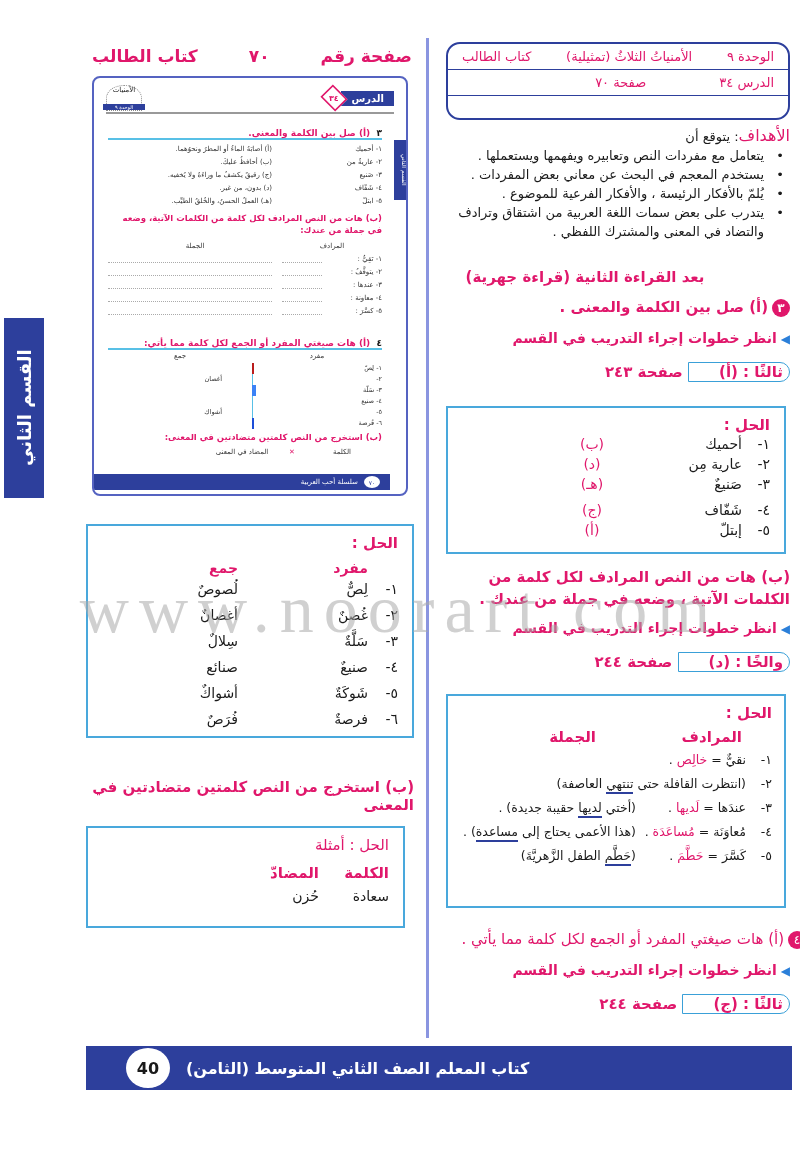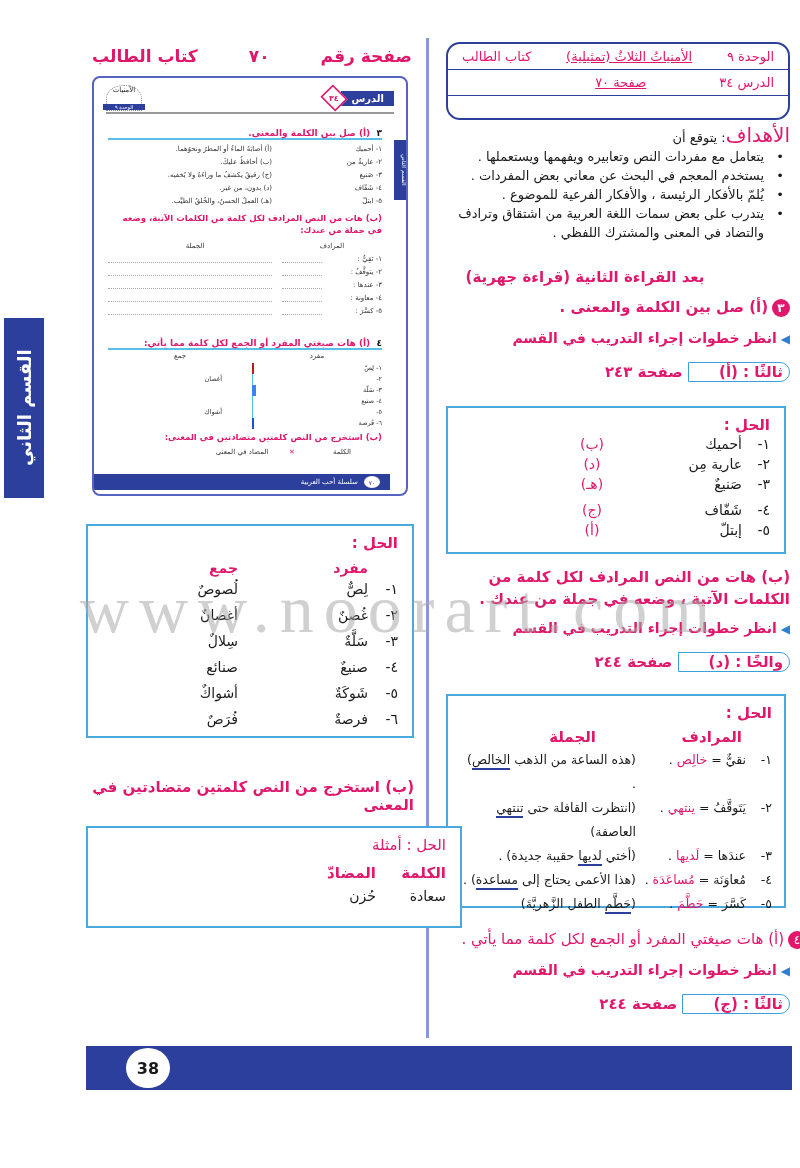--- a/index.html
+++ b/index.html
@@ -11,24 +11,24 @@
   .pink { color: #e0176b; }
   .abs { position: absolute; }
 
   
   .col-divider { position: absolute; left: 426px; top: 38px; width: 3px; height: 1000px; background: #8a95e0; }
 
   
   .info-box { left: 446px; top: 42px; width: 344px; height: 78px; border: 2px solid #2d3f9c; border-radius: 14px; overflow: hidden; }
   .info-row { height: 26px; border-bottom: 1px solid #2d3f9c; display: flex; justify-content: space-between; align-items: center; padding: 0 14px; font-size: 13px; color: #e0176b; }
   .info-row:last-child { border-bottom: none; }
-  .info-row .mid { flex: 1; text-align: center; text-decoration: underline; }
+  .info-row .mid { flex: 1; text-align: center; }
 
   .goals { left: 440px; top: 126px; width: 350px; font-size: 13px; line-height: 19px; }
-  .goals .title { font-size: 20px; text-align: center; }
+  .goals .title { font-size: 16px; text-align: center; }
   .goals ul { list-style: none; padding-right: 0; }
   .goals li { position: relative; padding-right: 26px; }
   .goals li::before { content: "•"; position: absolute; right: 6px; }
 
   .section-title { font-size: 15px; font-weight: bold; color: #e0176b; }
   .q-num { display: inline-flex; width: 18px; height: 18px; border-radius: 50%; background: #e0176b; color: #fff; font-size: 12px; align-items: center; justify-content: center; margin-left: 4px; vertical-align: middle; }
   .arrow { color: #2b7fd9; font-size: 12px; margin-left: 4px; }
   .ref-pill { display: inline-block; border: 1.5px solid #3aa0d8; border-radius: 0 12px 12px 0; border-left: 1.5px solid #3aa0d8; padding: 0 6px 0 30px; font-weight: bold; color: #e0176b; }
   .ref-pill-wrap { font-size: 15px; font-weight: bold; color: #e0176b; }
 
@@ -170,25 +170,23 @@
 <div class="abs sol-box rtl" style="left:446px; top:694px; width:340px; height:214px; padding:8px 12px;">
   <div class="sol-label">الحل :</div>
   <div style="display:flex; font-size:15px; font-weight:bold; color:#e0176b; margin:6px 0 2px;">
     <span style="width:136px; padding-right:30px;">المرادف</span>
     <span style="flex:1; padding-right:40px;">الجملة</span>
   </div>
   <div class="syn-table">
     <div class="syn-row">
         <span class="n">١-</span>
         <span class="w"><span>نقيٌّ</span> = <span class="pink">خالِص</span> .</span>
-        <span class="s"><span>(هذه الساعة من الذهب </span><span class="u">الخالص</span><span>) .</span></span>
       </div>
     <div class="syn-row">
         <span class="n">٢-</span>
-        <span class="w"><span>يَتَوقَّفُ</span> = <span class="pink">ينتهي</span> .</span>
         <span class="s"><span>(انتظرت القافلة حتى </span><span class="u">تنتهي</span><span> العاصفة)</span></span>
       </div>
     <div class="syn-row">
         <span class="n">٣-</span>
         <span class="w"><span>عندَها</span> = <span class="pink">لَديها</span> .</span>
         <span class="s"><span>(أختي </span><span class="u">لديها</span><span> حقيبة جديدة) .</span></span>
       </div>
     <div class="syn-row">
         <span class="n">٤-</span>
         <span class="w"><span>مُعاوَنَة</span> = <span class="pink">مُساعَدَة</span> .</span>
@@ -373,29 +371,30 @@
     <div class="sp-row">
         <span class="n">٦-</span>
         <span class="s">فرصةٌ</span>
         <span class="p">فُرَصٌ</span>
       </div>
   </div>
 </div>
 
 <div class="abs rtl pink" style="left:86px; top:778px; width:328px; font-size:15px; font-weight:bold;">(ب) استخرج من النص كلمتين متضادتين في المعنى</div>
 
-<div class="abs sol-box rtl" style="left:86px; top:826px; width:376px; height:102px; padding:8px 14px;">
+<div class="abs sol-box rtl" style="left:86px; top:826px; width:319px; height:102px; padding:8px 14px;">
   <div class="sol-label" style="font-weight:normal;">الحل : أمثلة</div>
   <div style="display:flex; font-size:15px; font-weight:bold; color:#e0176b; margin-top:10px;">
     <span style="width:70px">الكلمة</span>
     <span style="width:70px">المضادّ</span>
   </div>
   <div style="display:flex; font-size:14px; margin-top:6px;">
     <span style="width:70px">سعادة</span>
     <span style="width:70px">حُزن</span>
   </div>
 </div>
 
 <div class="abs footer">
-  <span class="pg">38</span>
+  <span class="pg">40</span>
+  <span class="t rtl">كتاب المعلم الصف الثاني المتوسط (الثامن)</span>
 </div>
 
 <div class="abs watermark">www.noorart.com</div>
 
 </body></html>

